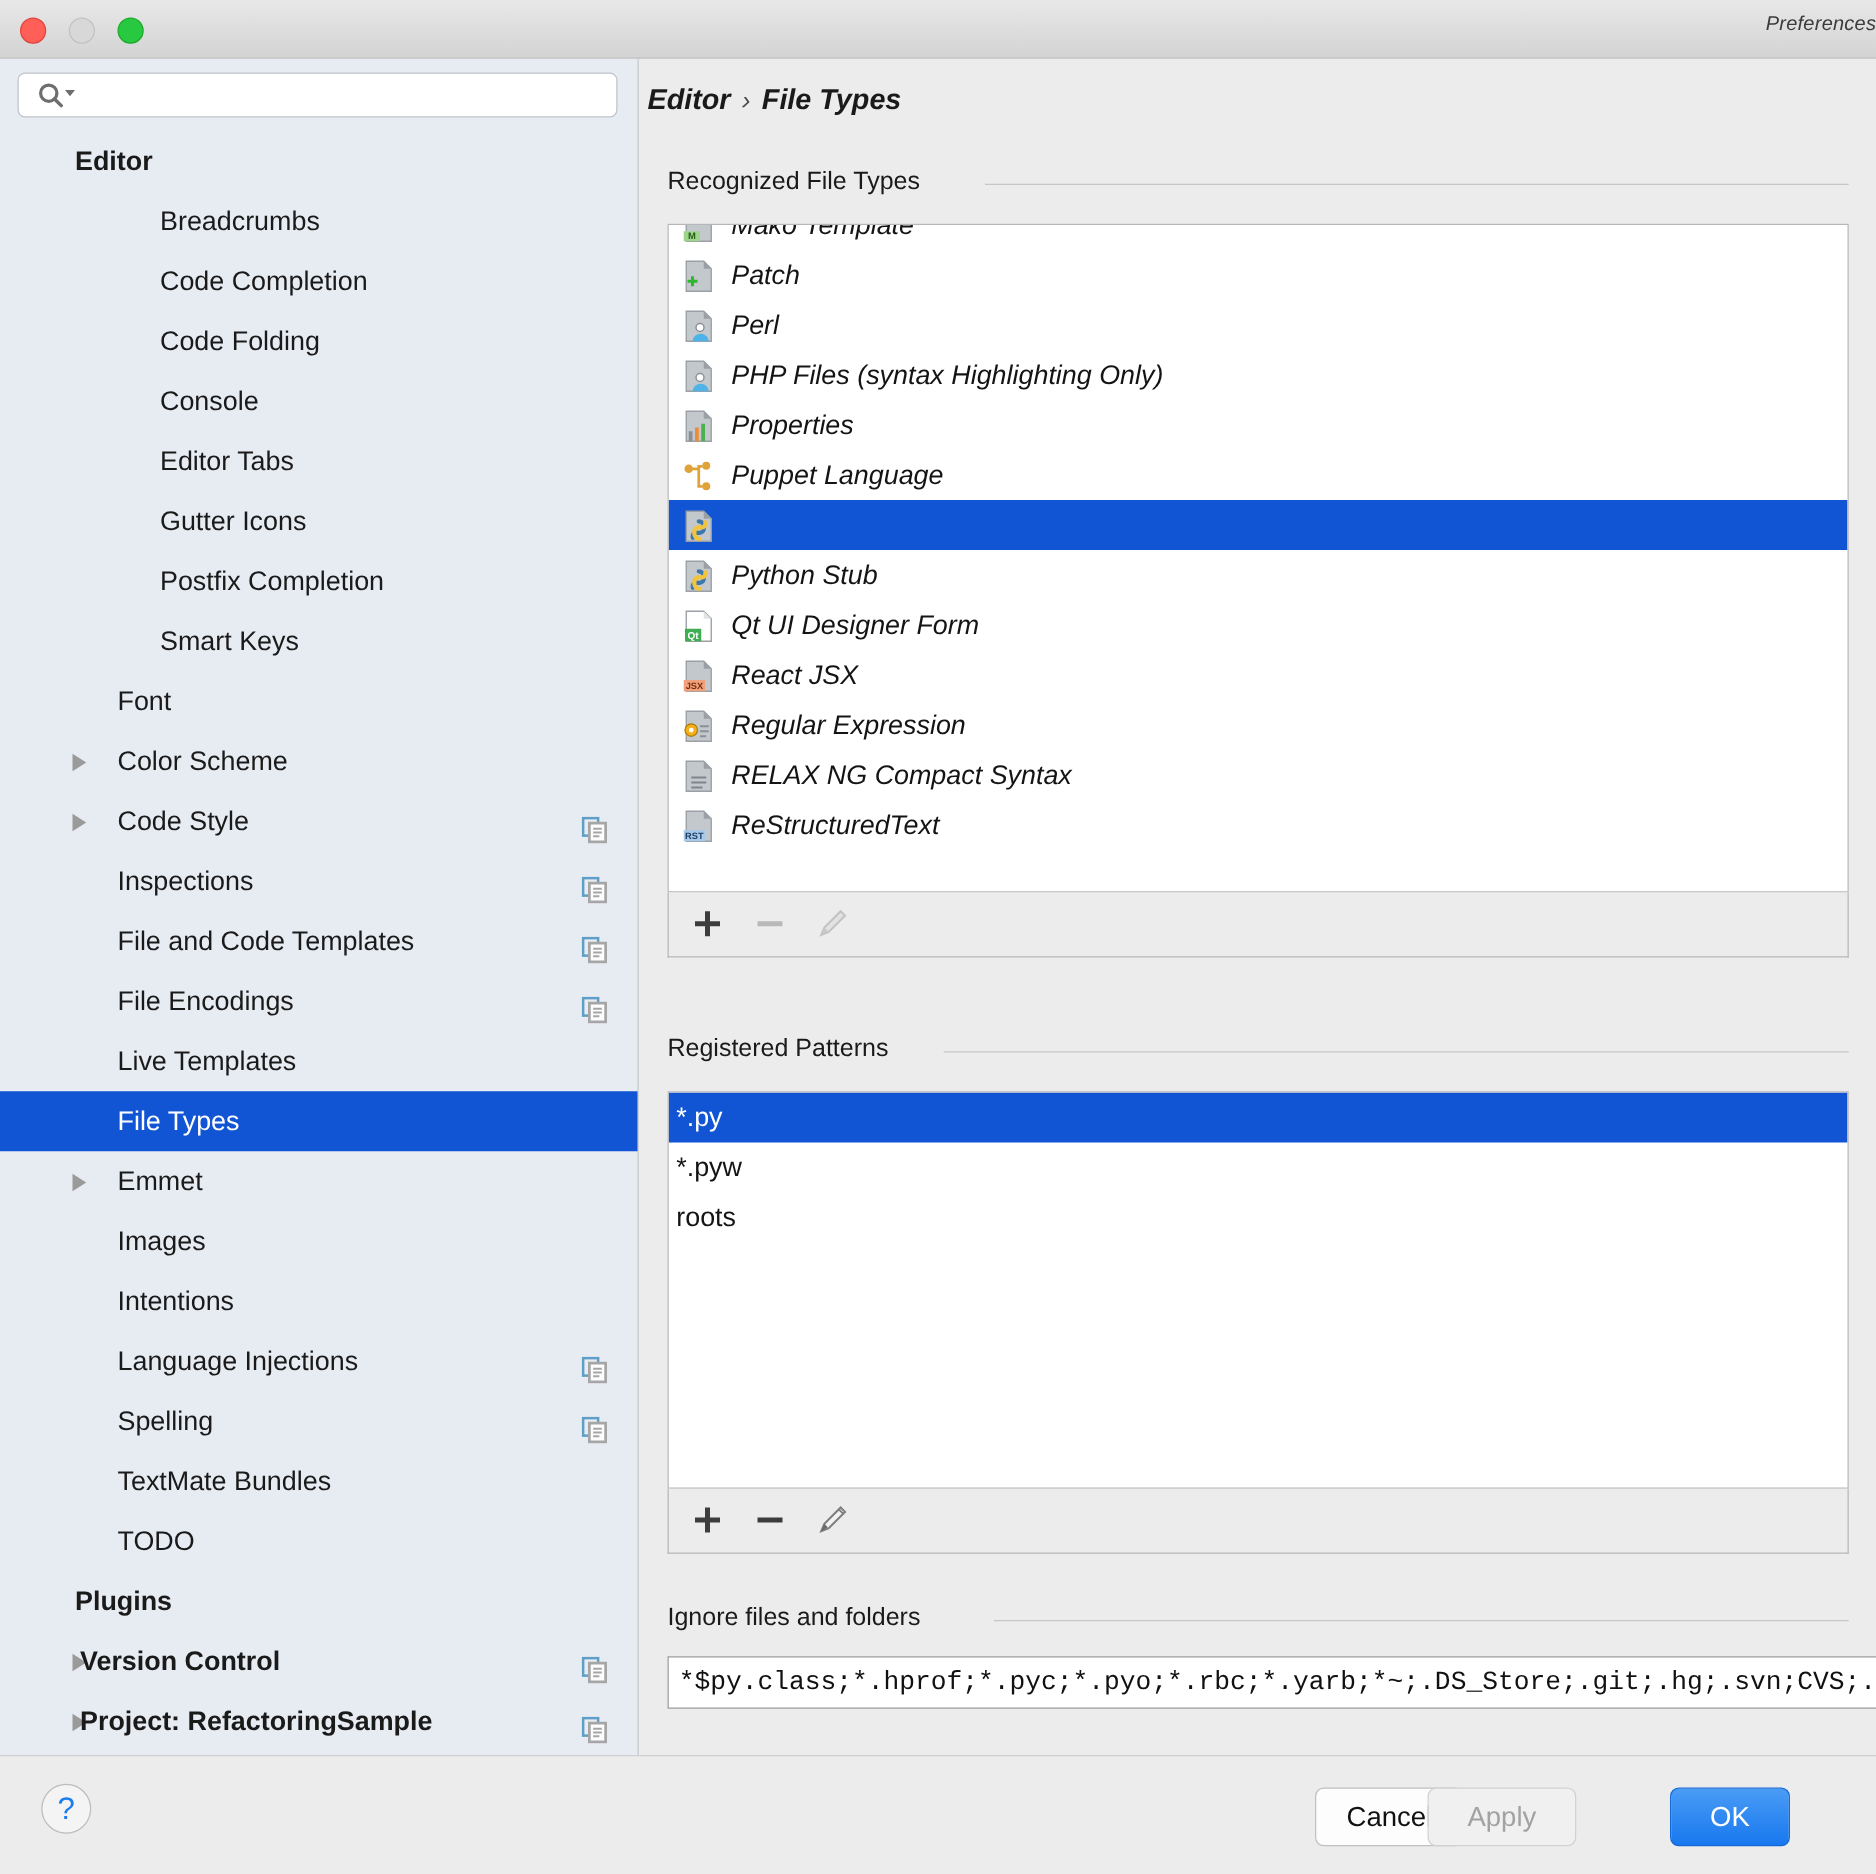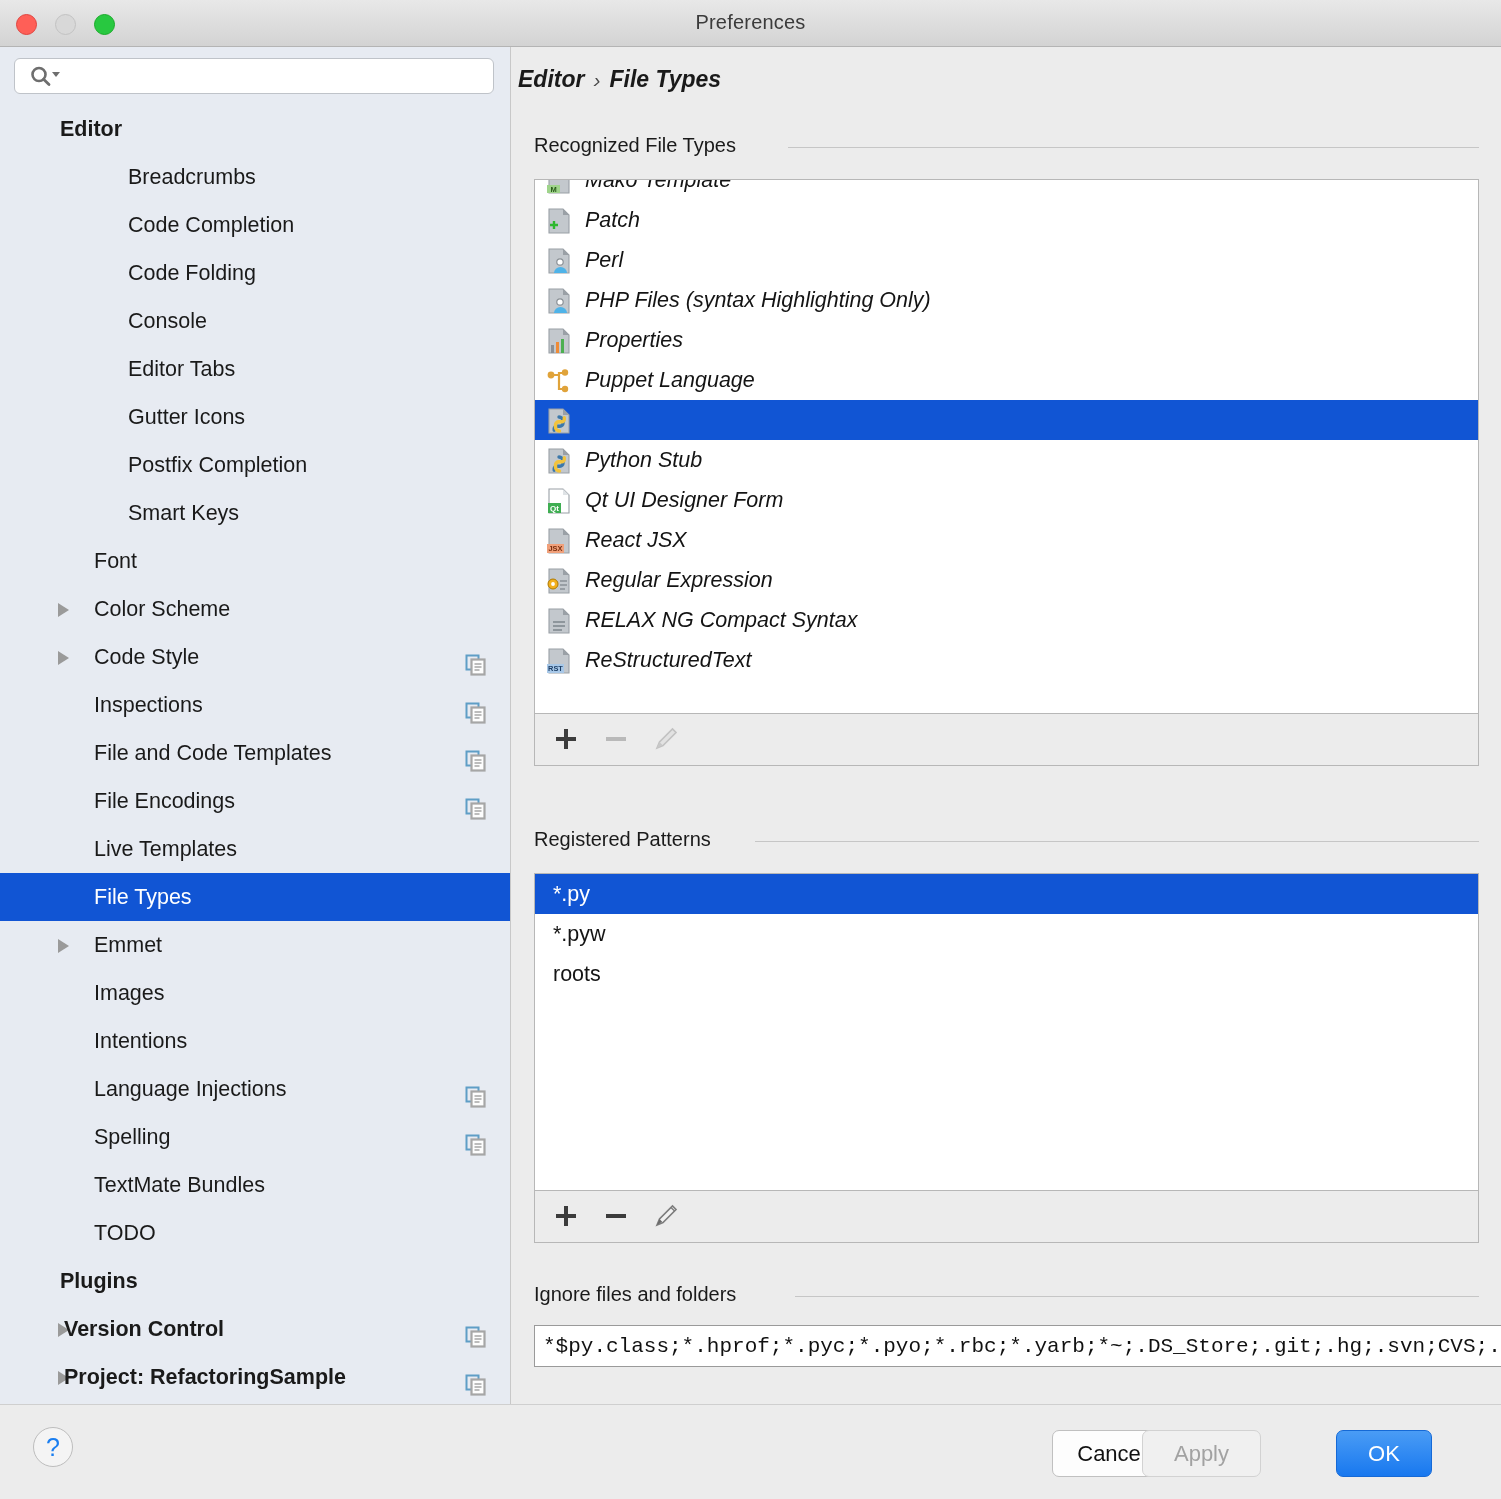--- a/index.html
+++ b/index.html
@@ -19,24 +19,25 @@
   
   #titlebar {
     position: absolute; top: 0; left: 0;
     width: 1501px; height: 47px;
     background: linear-gradient(to bottom, #e8e8e8 0%, #d3d3d3 100%);
     border-bottom: 1px solid #b4b4b4;
     box-sizing: border-box;
   }
   #titlebar .title {
     position: absolute; left: 0; right: 0; top: 11px;
-    text-align: center;
-    font-size: 20px;
+    text-align: right;
+    font-size: 16px;
     color: #3b3b3b;
     letter-spacing: .2px;
+    font-style: italic;
   }
   .traffic {
     position: absolute; top: 14px;
     width: 19px; height: 19px; border-radius: 50%;
   }
   .traffic.close  { left: 16px;  background: #ff5f57; border: 1px solid #e0443e; }
   .traffic.min    { left: 55px;  background: #d8d8d8; border: 1px solid #c2c2c2; }
   .traffic.max    { left: 94px;  background: #28c840; border: 1px solid #1aab29; }
 
   
@@ -187,21 +188,21 @@
   #rp-list-box {
     position: absolute; left: 22px; top: 826px;
     width: 945px; height: 318px;
     background: #ffffff;
     border: 1px solid #b7b7b7;
     box-sizing: border-box;
     overflow: hidden;
   }
   .rp-row {
     height: 40px; line-height: 40px;
-    padding-left: 18px;
+    padding-left: 6px;
     font-size: 21.5px;
     color: #141414;
     white-space: nowrap;
   }
   .rp-row.selected { background: #1155d4; color: #ffffff; }
 
   
   #ignore-input {
     position: absolute; left: 22px; top: 1278px;
     width: 1054px; height: 42px;

